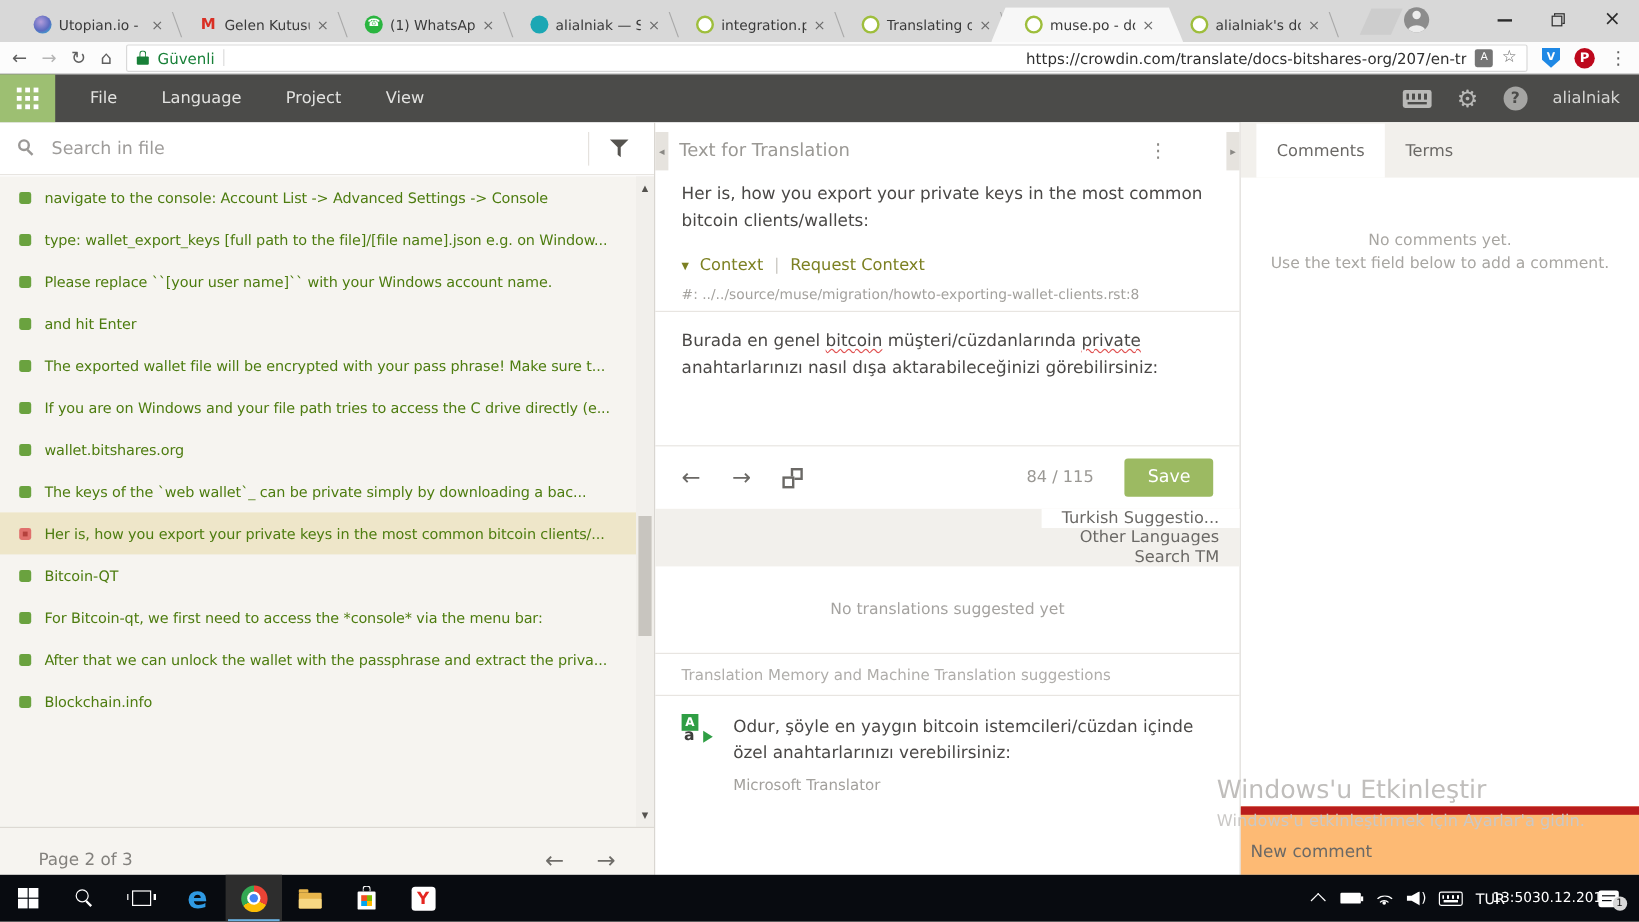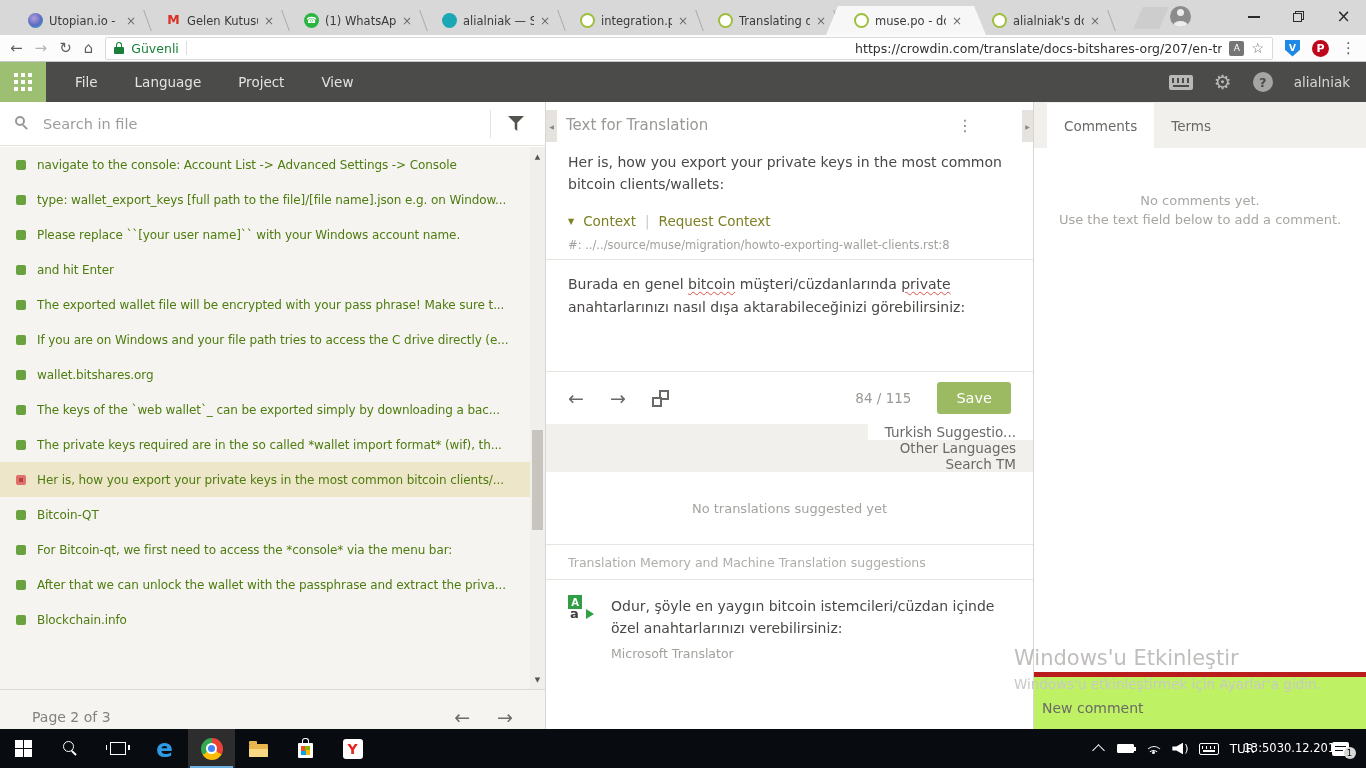--- a/index.html
+++ b/index.html
@@ -115,21 +115,21 @@
   .mt-icon .mta{position:absolute;top:0;left:0;width:14px;height:14px;background:#2f9e44;color:#fff;font-size:10px;font-weight:bold;display:flex;align-items:center;justify-content:center;}
   .mt-icon .mtb{position:absolute;bottom:0;left:2px;width:13px;height:12px;color:#3d3d3b;font-size:13px;font-weight:bold;display:flex;align-items:flex-end;}
   .mt-icon .mtc{position:absolute;right:0;bottom:2px;width:0;height:0;border-left:8px solid #2f9e44;border-top:5px solid transparent;border-bottom:5px solid transparent;}
   .mt-body{flex:1;}
   .mt-text{font-size:14px;color:#4a4846;line-height:1.6;}
   .mt-provider{margin-top:6px;font-size:12.5px;color:#a3a19d;}
   
   .comments-panel{position:absolute;top:102px;left:1034px;right:0;bottom:39px;background:#fff;}
   .comments-tabs{height:46px;background:#f2f0ec;display:flex;align-items:flex-end;padding-left:13px;}
   .comments-empty{padding-top:44px;text-align:center;color:#a8a6a2;font-size:13px;line-height:1.45;}
-  .new-comment{position:absolute;left:0;right:0;bottom:0;height:57px;border-top:5px solid #b91c1c;box-sizing:border-box;padding:23px 0 0 8px;color:#6b6966;font-size:14px;background:#bef264;}
+  .new-comment{position:absolute;left:0;right:0;bottom:0;height:57px;border-top:7px solid #b91c1c;box-sizing:border-box;padding:23px 0 0 8px;color:#6b6966;font-size:14px;background:#fdba74;}
   
   .watermark{position:absolute;left:1014px;top:647px;z-index:40;pointer-events:none;color:#c3c1bf;}
   .wm1{font-size:21px;line-height:1.1;color:#c0bebc;}
   .wm2{font-size:13.5px;margin-top:6px;color:#cac8c6;}
   
   .taskbar{position:absolute;left:0;right:0;bottom:0;height:39px;background:#080b10;display:flex;align-items:center;z-index:100;}
   .tb-slot{width:47px;height:39px;display:flex;align-items:center;justify-content:center;position:relative;flex:none;}
   .tb-slot.active-app{background:#2d2d2d;}
   .tb-slot.active-app::after{content:"";position:absolute;left:2px;right:2px;bottom:0;height:2px;background:#6cb2e2;}
   .win-logo{width:17px;height:17px;display:grid;grid-template-columns:8px 8px;grid-template-rows:8px 8px;gap:1px;}
@@ -313,25 +313,21 @@
         <div class="string-row">
     <span class="status"></span>
     <span class="row-text">If you are on Windows and your file path tries to access the C drive directly (e...</span>
   </div>
         <div class="string-row">
     <span class="status"></span>
     <span class="row-text">wallet.bitshares.org</span>
   </div>
         <div class="string-row">
     <span class="status"></span>
-    <span class="row-text">The keys of the `web wallet`_ can be exported simply by downloading a bac...</span>
-  </div>
-        <div class="string-row">
-    <span class="status"></span>
-    <span class="row-text">The private keys required are in the so called *wallet import format* (wif), th...</span>
+    <span class="row-text">The keys of the `web wallet`_ can be private simply by downloading a bac...</span>
   </div>
         <div class="string-row selected untranslated">
     <span class="status"></span>
     <span class="row-text">Her is, how you export your private keys in the most common bitcoin clients/...</span>
   </div>
         <div class="string-row">
     <span class="status"></span>
     <span class="row-text">Bitcoin-QT</span>
   </div>
         <div class="string-row">

